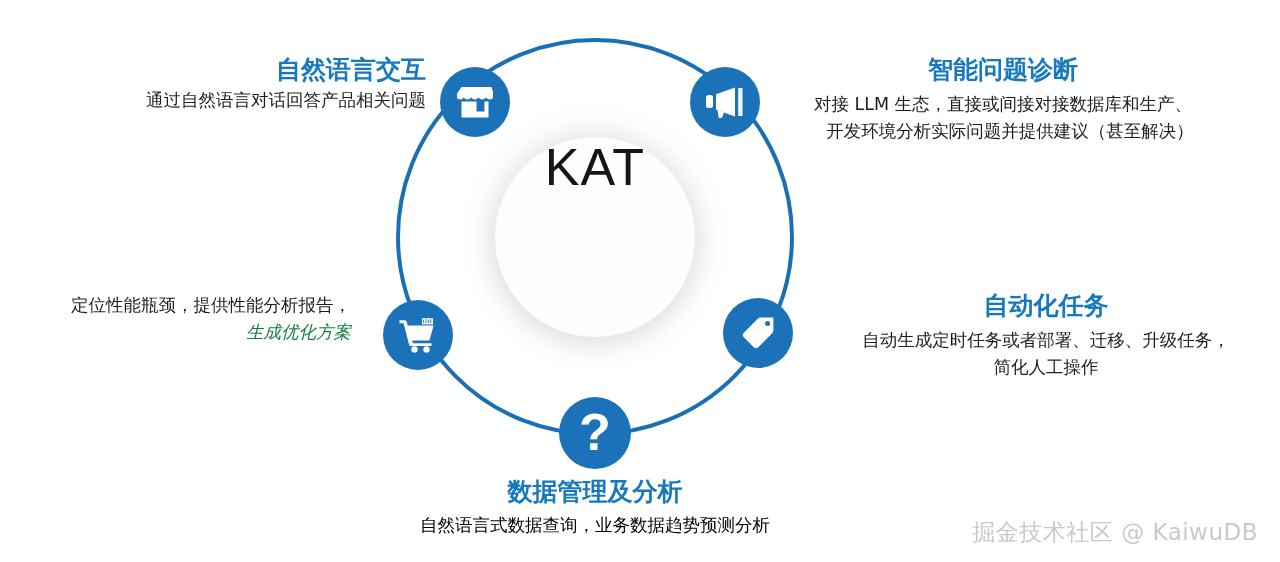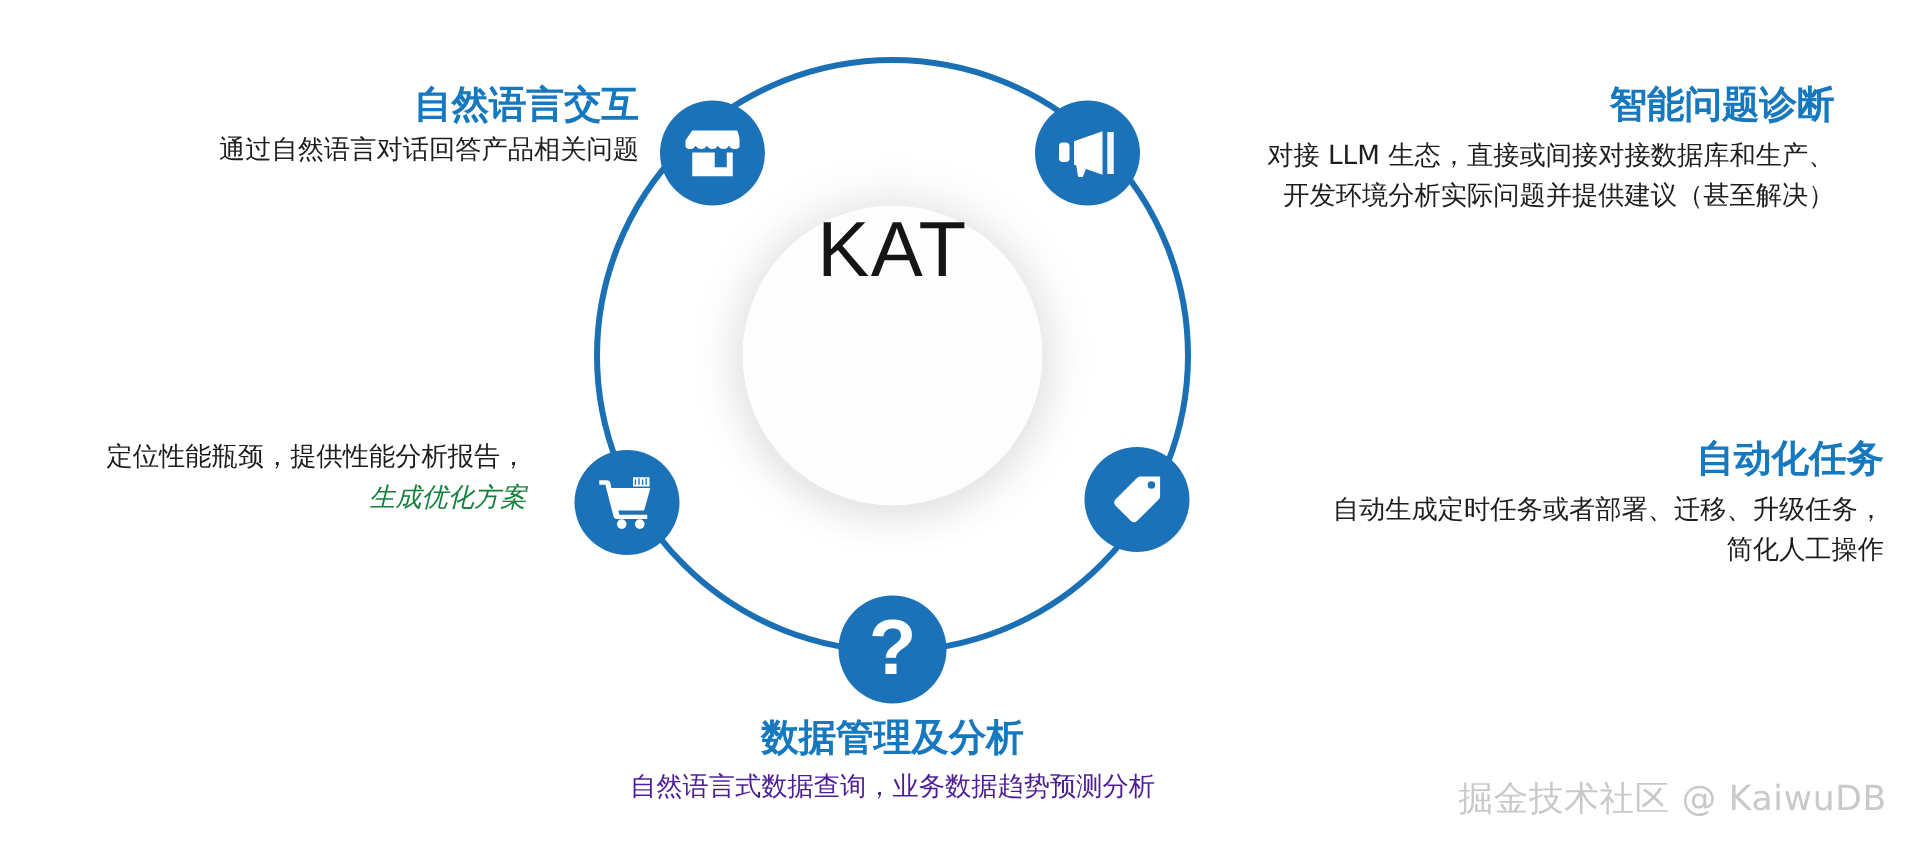--- a/index.html
+++ b/index.html
@@ -88,21 +88,21 @@
     font-family: "DejaVu Sans", "Liberation Sans", sans-serif;
   }
   .b-desc {
     color: #1d1d1d;
     font-size: 17.5px;
     line-height: 1.55;
     white-space: nowrap;
     font-family: "DejaVu Sans", "Liberation Sans", sans-serif;
   }
   .ta-right { text-align: right; }
-  .ta-left  { text-align: right; }
+  .ta-left  { text-align: center; }
   .ta-center{ text-align: center; }
 
   #blk-nl   { left: 80px;  top: 56px;  width: 346px; }
   #blk-nl .b-title { margin-bottom: 2px; }
 
   #blk-diag { left: 783px; top: 56px;  width: 440px; }
   #blk-diag .b-title { margin-bottom: 6px; }
 
   #blk-perf { left: 8px;   top: 292px; width: 343px; }
   #blk-perf .b-title { margin-bottom: 6px; }
@@ -209,18 +209,18 @@
   </div>
 
   <div class="block ta-left" id="blk-auto">
     <div class="b-title" style="color: rgb(22, 120, 190);">自动化任务</div>
     <div class="b-desc" style="color: rgb(29, 29, 29);">自动生成定时任务或者部署、迁移、升级任务，</div>
     <div class="b-desc" style="color: rgb(29, 29, 29);">简化人工操作</div>
   </div>
 
   <div class="block ta-center" id="blk-data">
     <div class="b-title" style="color: rgb(22, 120, 190);">数据管理及分析</div>
-    <div class="b-desc" style="color: #4c1d95;">自然语言式数据查询，业务数据趋势预测分析</div>
+    <div class="b-desc" style="color: #000000;">自然语言式数据查询，业务数据趋势预测分析</div>
   </div>
 
   <div id="watermark" style="color: rgb(201, 201, 201);">掘金技术社区 @ KaiwuDB</div>
 
 </div>
 
 </body></html>

